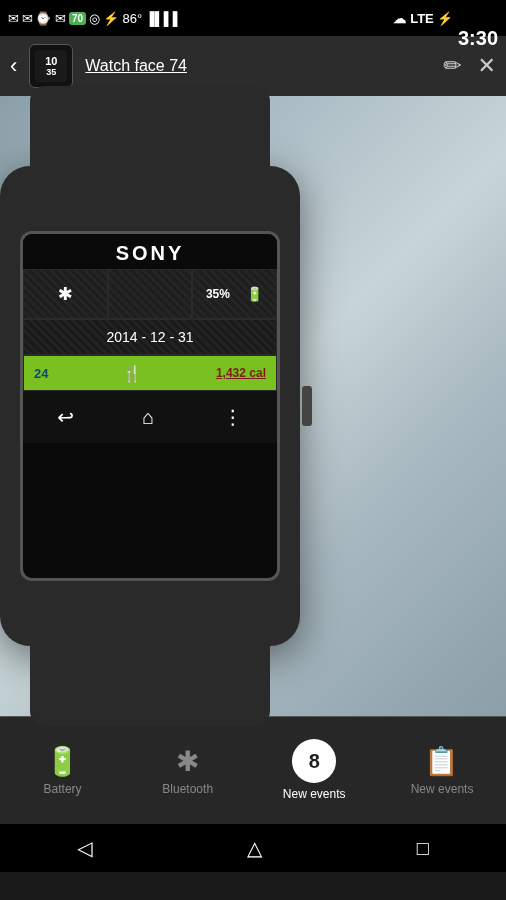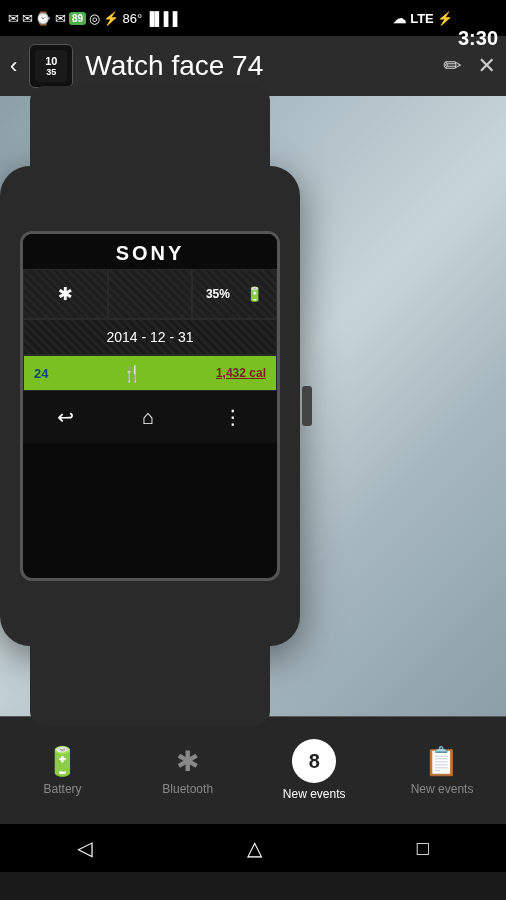--- a/index.html
+++ b/index.html
@@ -88,22 +88,23 @@
       flex-direction: column;
       align-items: center;
       justify-content: center;
       color: #fff;
       font-size: 9px;
       font-weight: bold;
     }
     .top-bar-title {
       flex: 1;
       color: #fff;
-      font-size: 28px;
+      font-size: 16px;
       font-weight: normal;
+      text-decoration: underline;
     }
     .top-bar-icons {
       display: flex;
       gap: 16px;
       align-items: center;
     }
     .top-icon {
       color: #ccc;
       font-size: 22px;
       cursor: pointer;
@@ -389,21 +390,21 @@
   </style>
 </head>
 <body>
 
 <div id="status-bar">
   <div class="status-left">
     <span class="status-icon">✉</span>
     <span class="status-icon">✉</span>
     <span class="status-icon">⌚</span>
     <span class="status-icon">✉</span>
-    <span class="notification-badge">89</span>
+    <span class="notification-badge">70</span>
     <span class="status-icon">◎</span>
     <span class="status-icon">⚡</span>
     <span class="status-icon">86°</span>
     <span class="status-icon">▐▌▌▌</span>
   </div>
   <div class="status-right">
     <span>☁</span>
     <span>LTE</span>
     <span>⚡</span>
     <span class="time-display">3:30</span>

